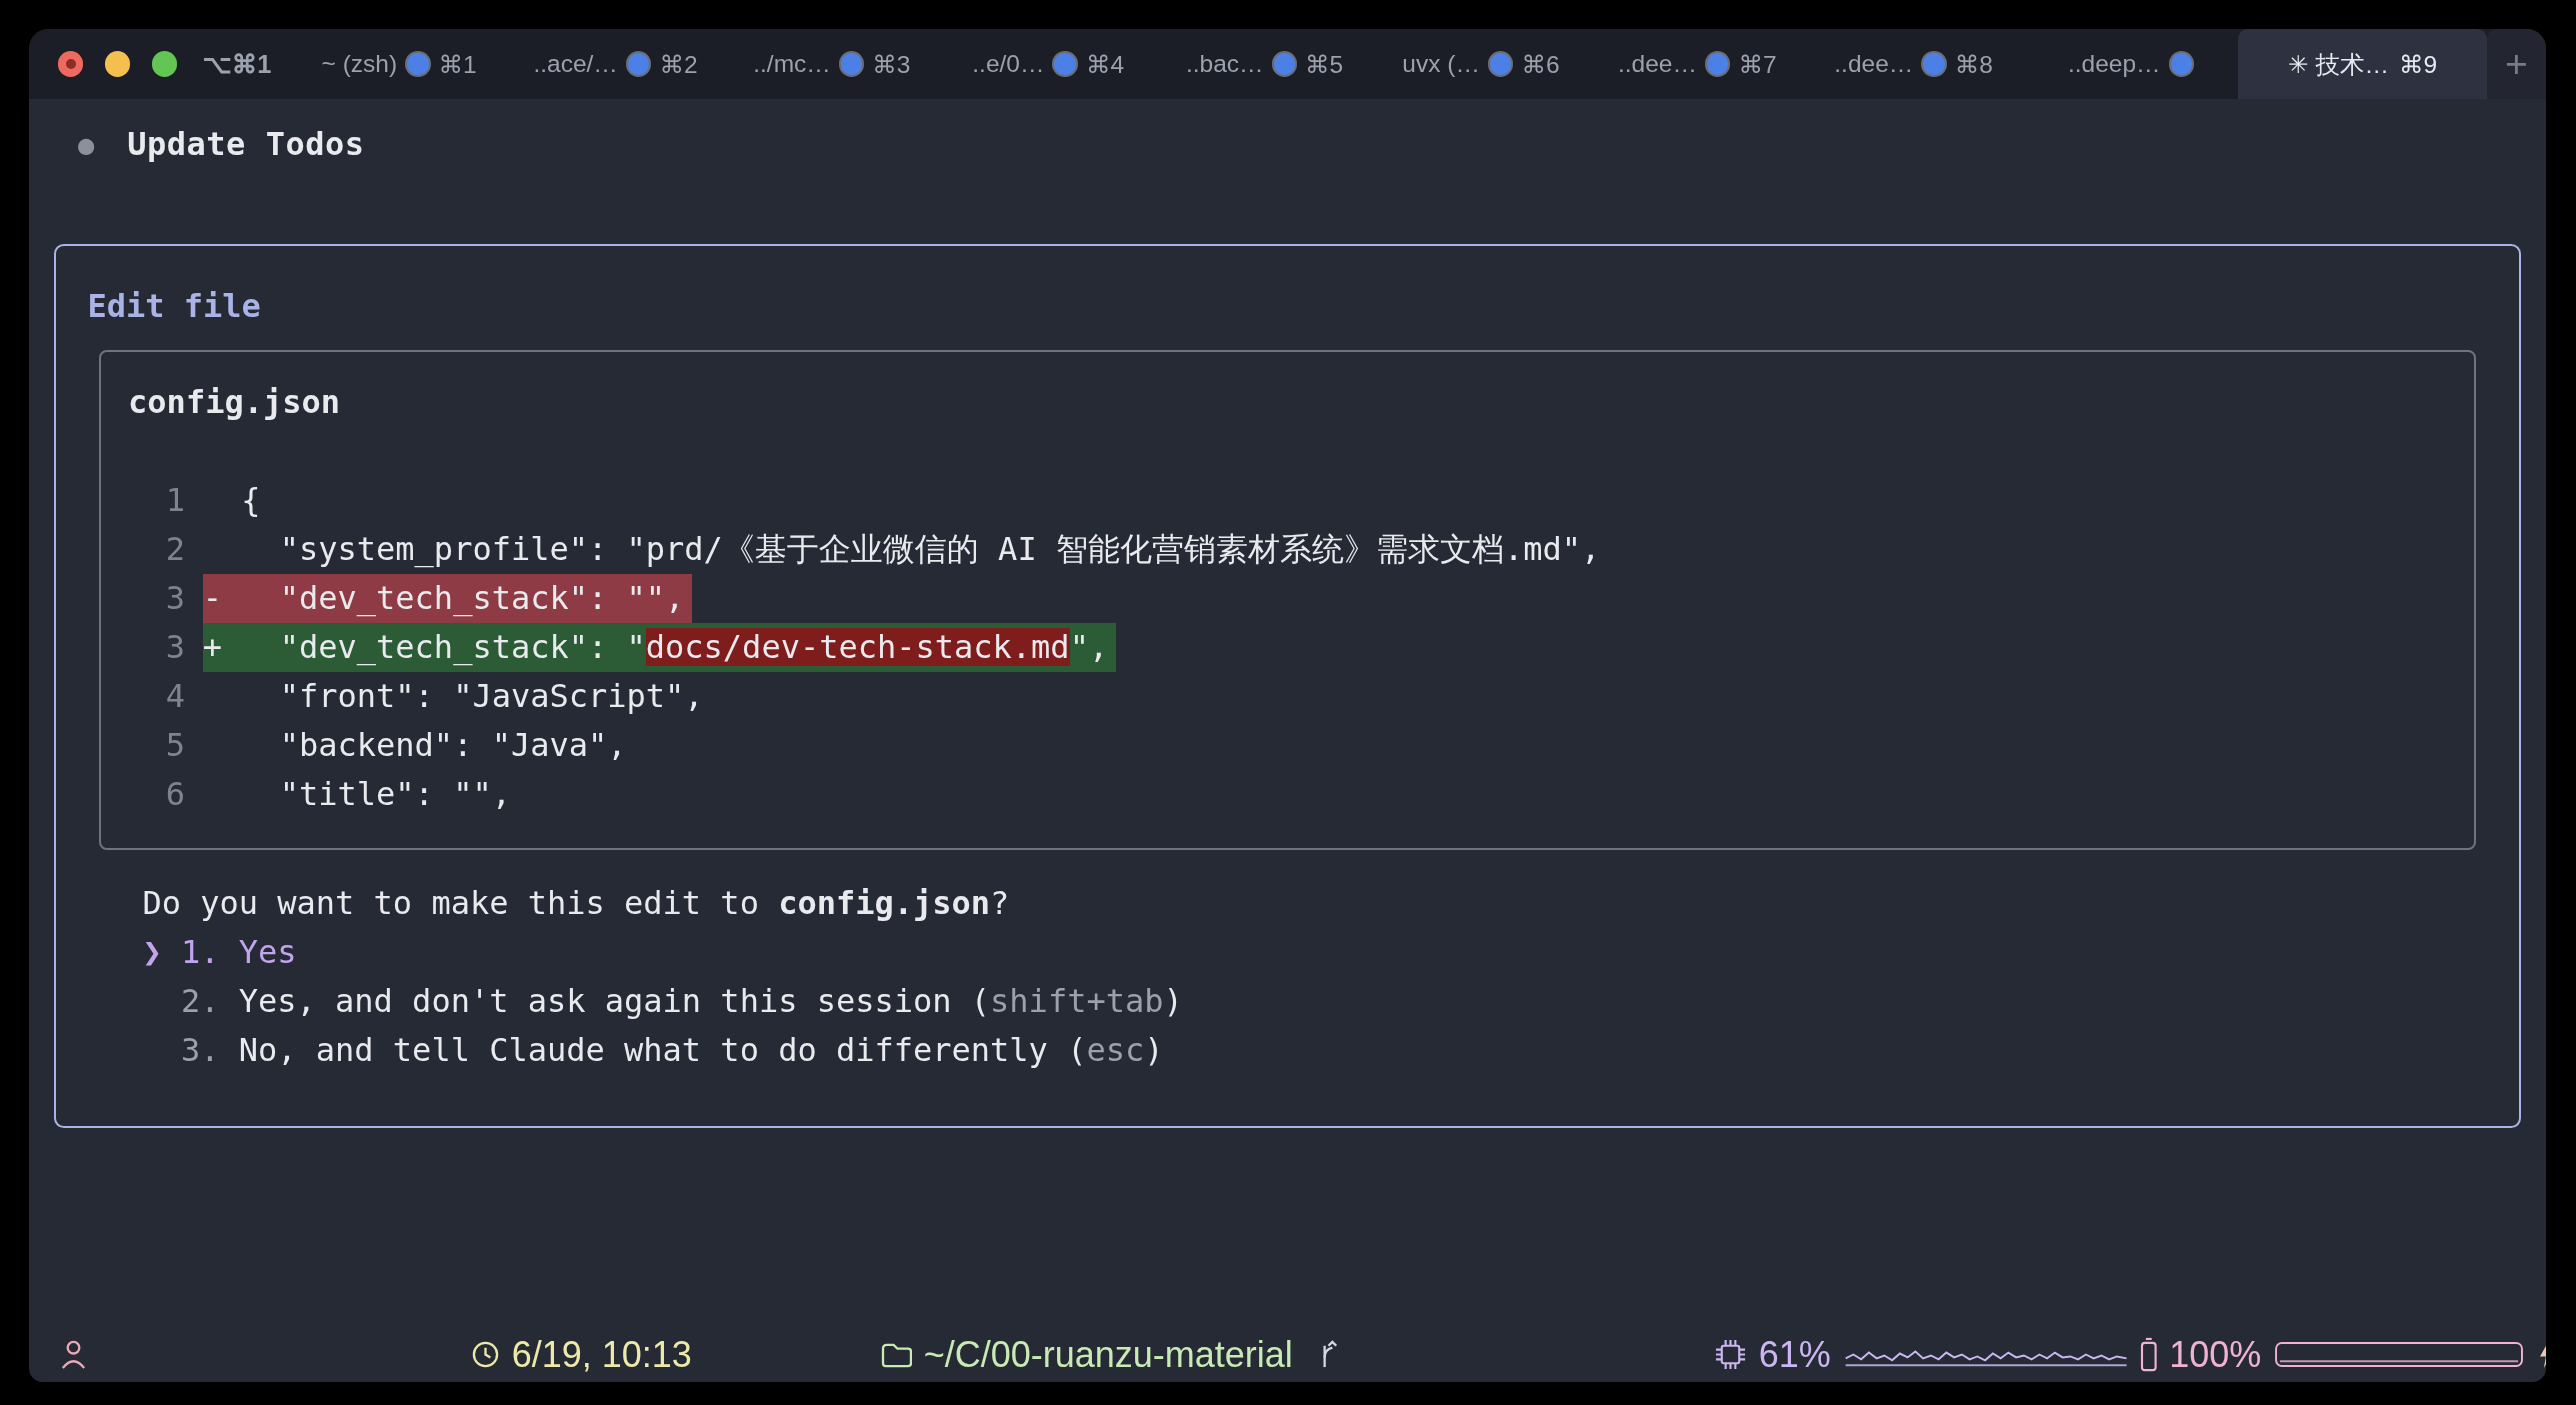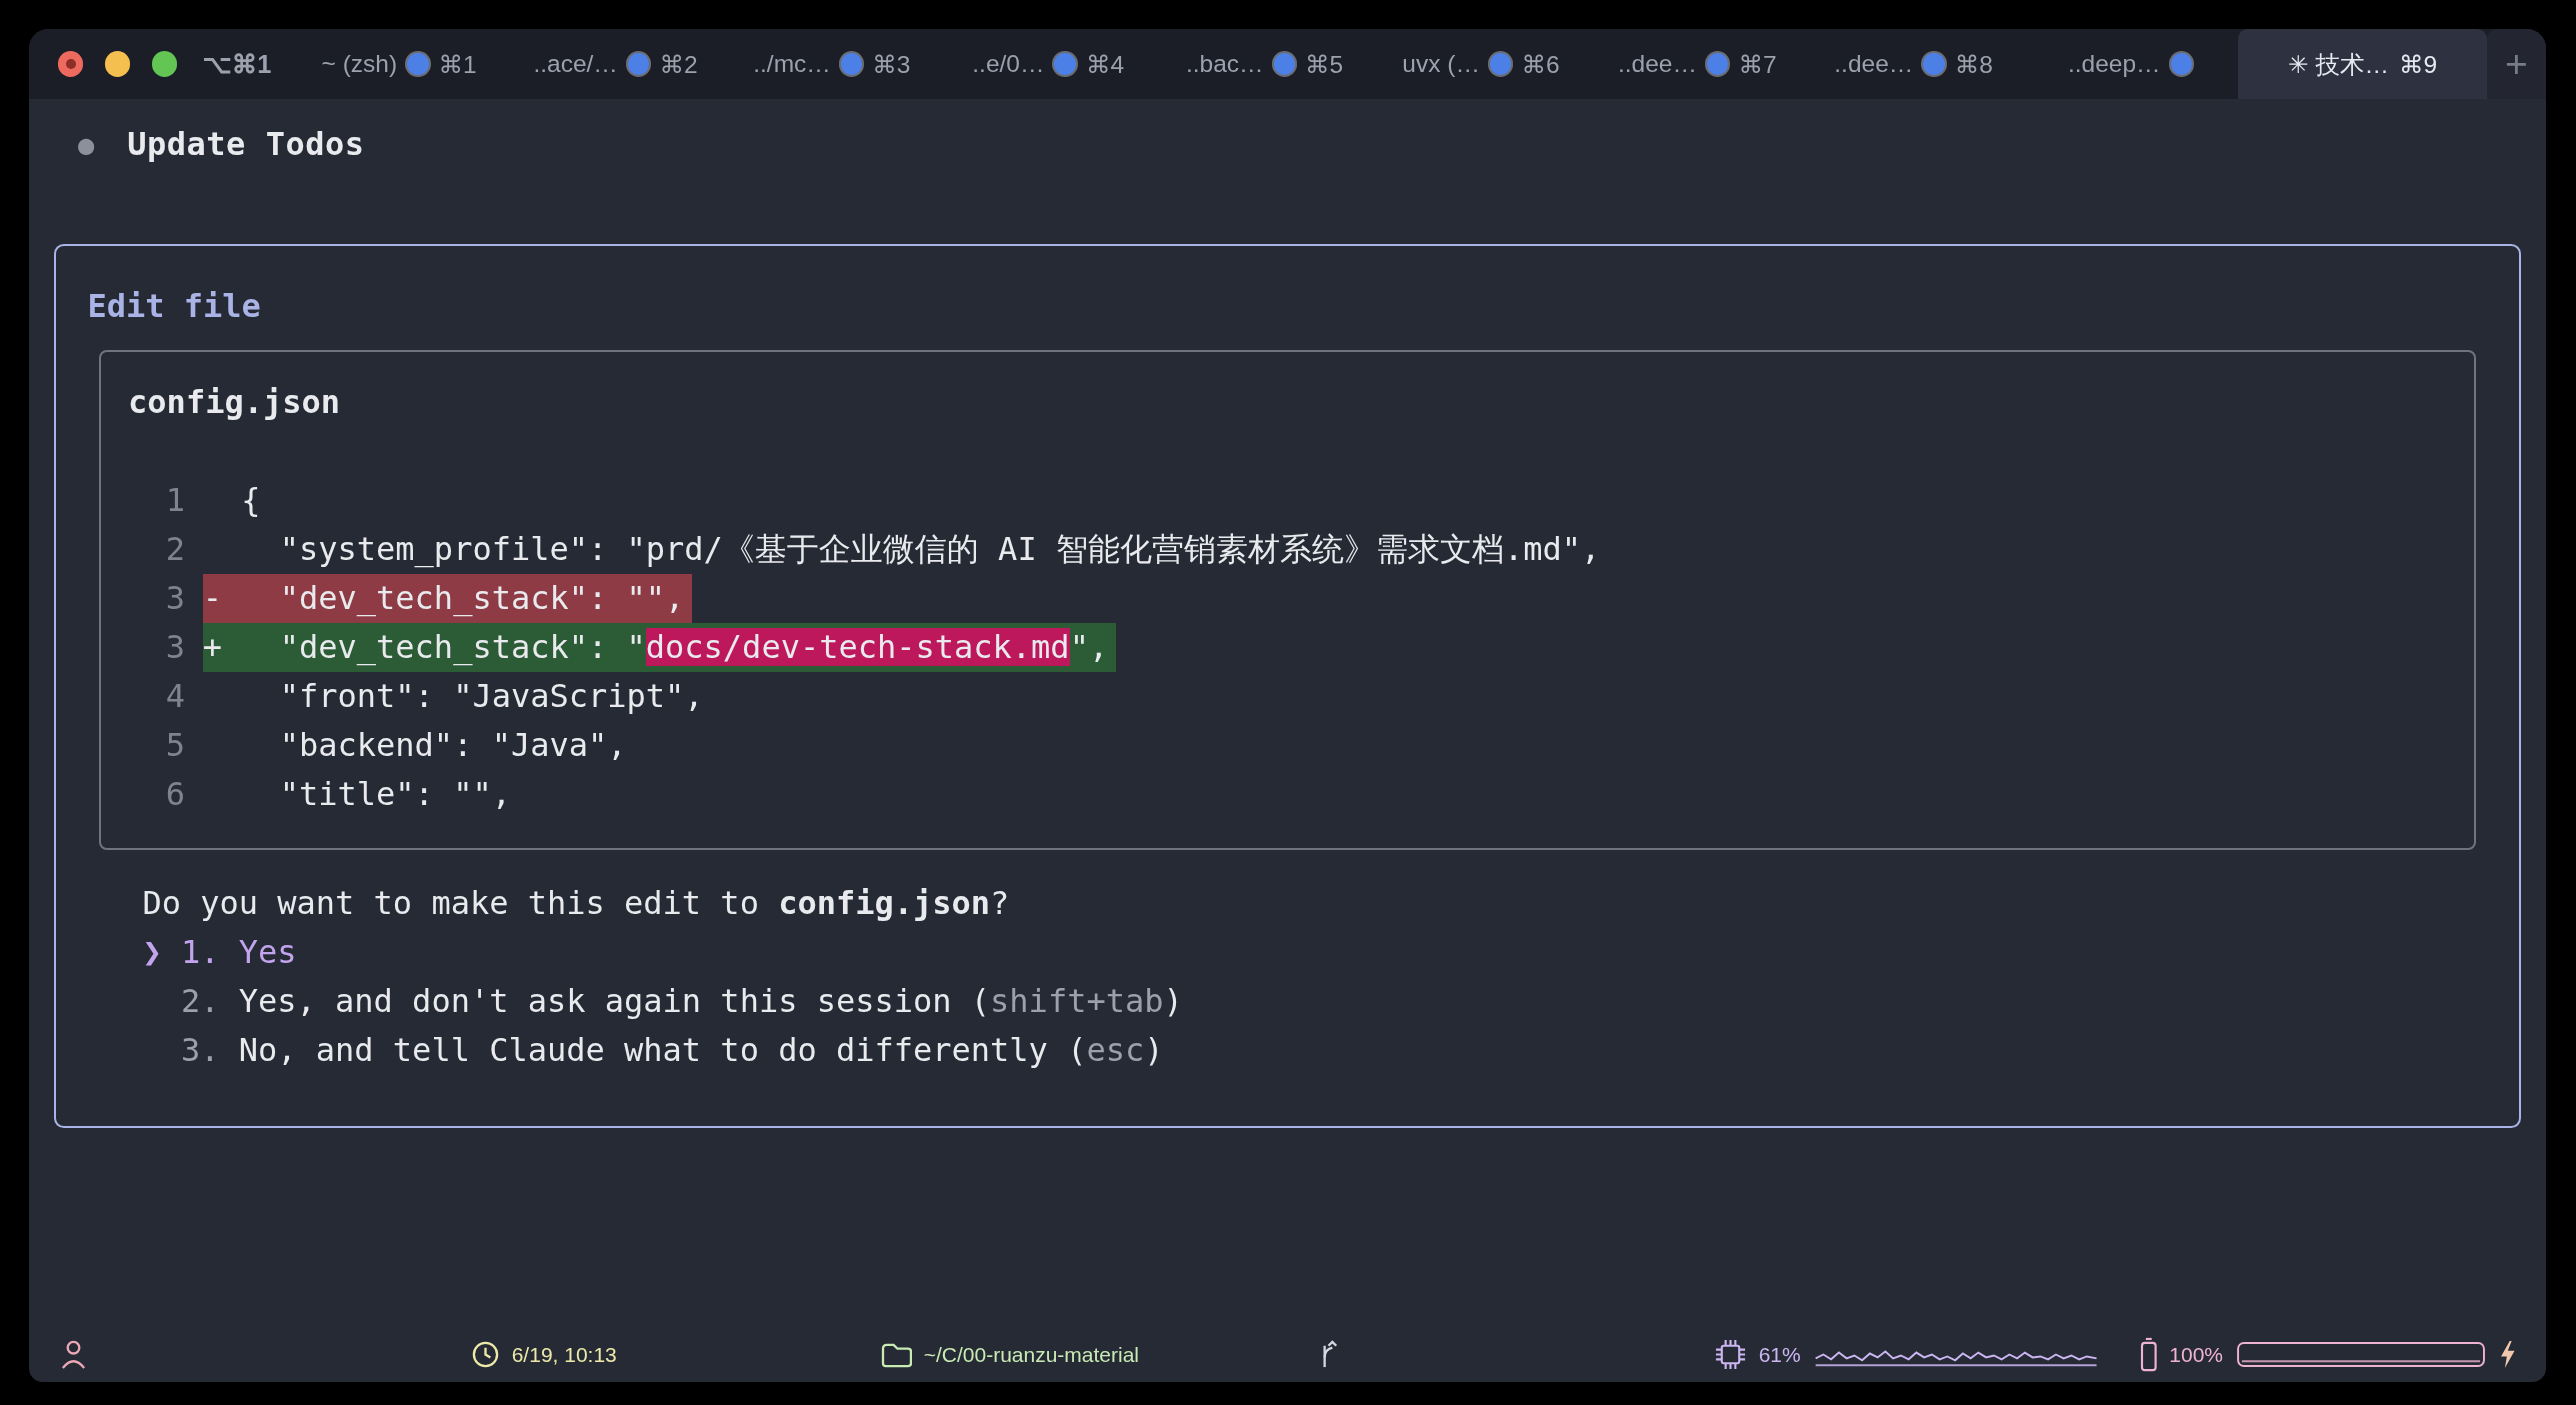--- a/index.html
+++ b/index.html
@@ -46,34 +46,34 @@
   .filebox { border:2px solid #6e7380; border-radius:7.8px; margin:0 11.7px 0 11.7px;
              padding:25.4px 27px 29px 27px; }
   .filename { font-weight:bold; line-height:49px; }
   .filler-line { height:49px; }
   .code-row { display:flex; line-height:49px; white-space:pre; }
   .lnum { width:57px; text-align:right; color:#7e8390; flex:none; margin-right:17.6px; }
   .lc { white-space:pre; }
   .lc .marker { display:inline-block; width:2ch; white-space:pre; }
   .lc.del { background:#8e3b45; padding-right:7.8px; }
   .lc.add { background:#2c5c36; padding-right:7.8px; }
-  .lc .hl { background:#be185d; }
+  .lc .hl { background:#7f1d1d; }
 
   .question { margin:29px 0 0 55px; line-height:49px; }
   .question b { font-weight:bold; }
   .options { margin-left:55px; }
   .opt { line-height:49px; white-space:pre; cursor:default; }
   .opt .mk { display:inline-block; width:2ch; color:#c2a4ee; }
   .opt .num { color:#9aa0ac; }
   .opt .hint { color:#9aa0ac; }
   .opt.selected, .opt.selected .num { color:#c2a4ee; }
 
   
   .statusbar { position:absolute; left:0; right:4px; bottom:0; height:55px;
-               font-size:21px; font-family:"Liberation Sans", sans-serif; }
+               font-size:36px; font-family:"Liberation Sans", sans-serif; }
   .sb-group { position:absolute; top:0; height:55px; display:flex; align-items:center; gap:11.7px; }
   .sb-person { left:29px; color:#eba7b4; }
   .sb-clock  { left:442px; color:#ece9a9; }
   .sb-folder { left:852px; color:#c8eab4; }
   .sb-branch { left:1285px; color:#d5d8df; }
   .sb-cpu    { left:1685px; color:#cbb6f2; }
   .sb-batt   { left:2111px; color:#efb3d2; }
   .sb-group svg { display:block; }
 </style>
 </head>

